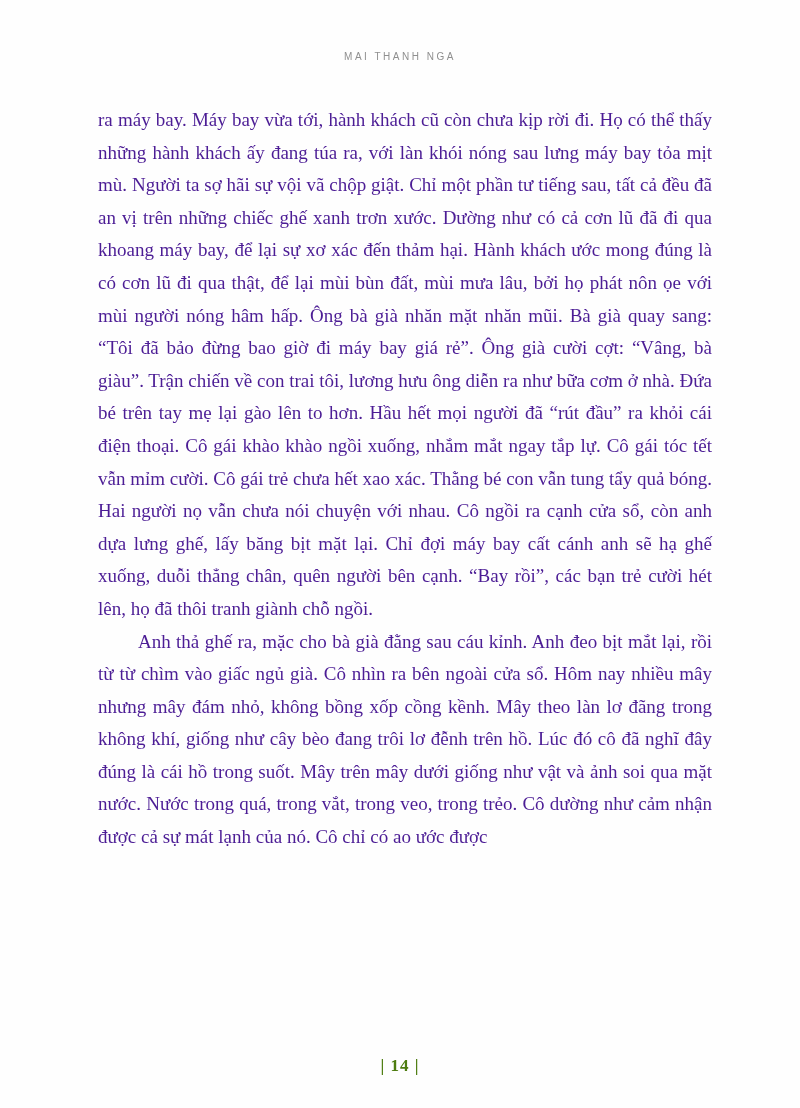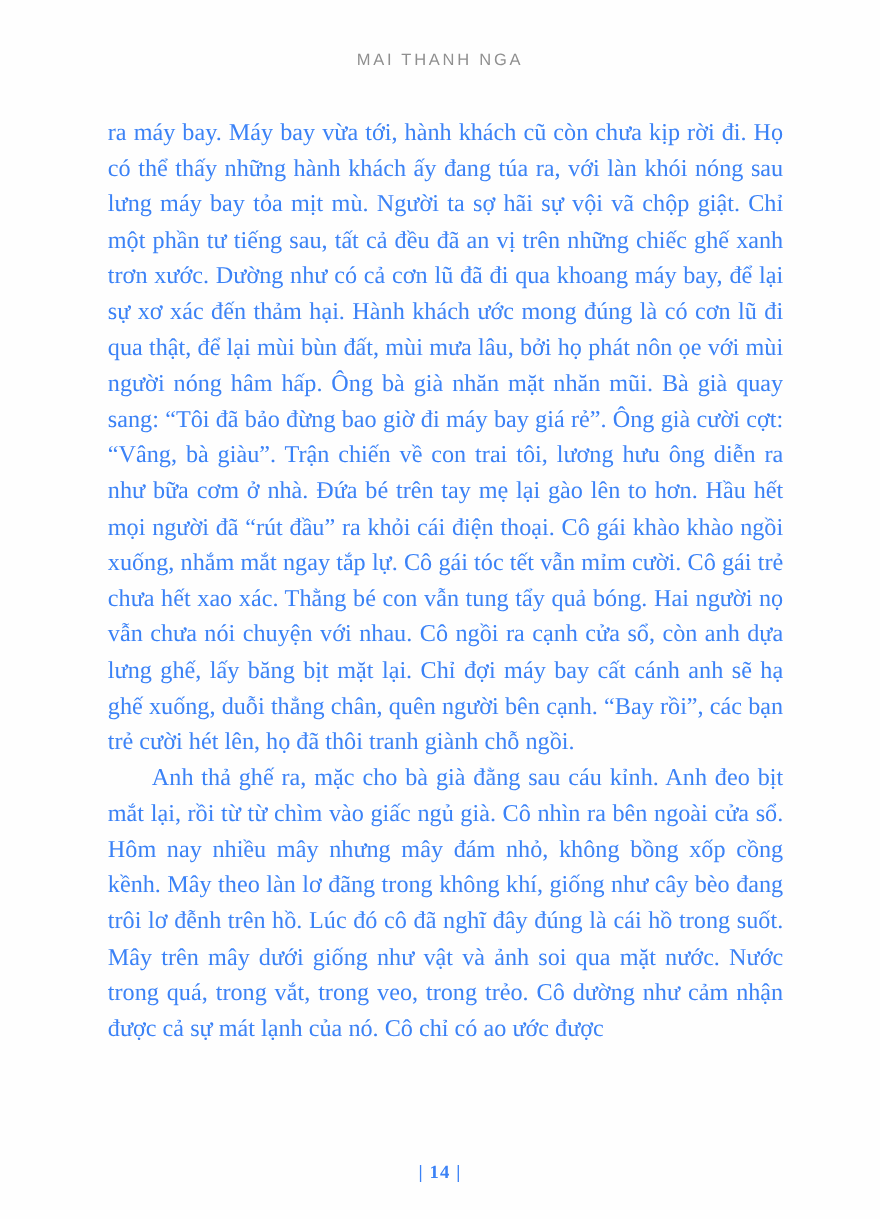--- a/index.html
+++ b/index.html
@@ -18,32 +18,32 @@
   }
   .running-header {
     position: absolute;
     top: 46px;
     left: 0;
     width: 100%;
     text-align: center;
   }
   .author-name {
     font-family: "Liberation Sans", sans-serif;
-    font-size: 15px;
+    font-size: 10px;
     letter-spacing: 2.5px;
     color: #8f8f8f;
     font-weight: 400;
   }
   .page-body {
     position: absolute;
     top: 104px;
     left: 98px;
     width: 614px;
-    color: #3b82f6;
-    font-size: 22px;
+    color: #4c1d95;
+    font-size: 19px;
     line-height: 32.6px;
     text-align: justify;
     text-justify: inter-word;
   }
   .page-body p {
     margin: 0;
   }
   .page-body p.para-indent {
     text-indent: 40px;
   }
@@ -51,21 +51,21 @@
     position: absolute;
     bottom: 32px;
     left: 0;
     width: 100%;
     text-align: center;
   }
   .page-number {
     font-family: "Liberation Serif", serif;
     font-size: 17px;
     font-weight: 700;
-    color: #3b82f6;
+    color: #4d7c0f;
     letter-spacing: 1px;
   }
 </style>
 </head>
 <body>
 
 <div class="page">
 
   <header class="running-header">
     <span class="author-name">MAI THANH NGA</span>

